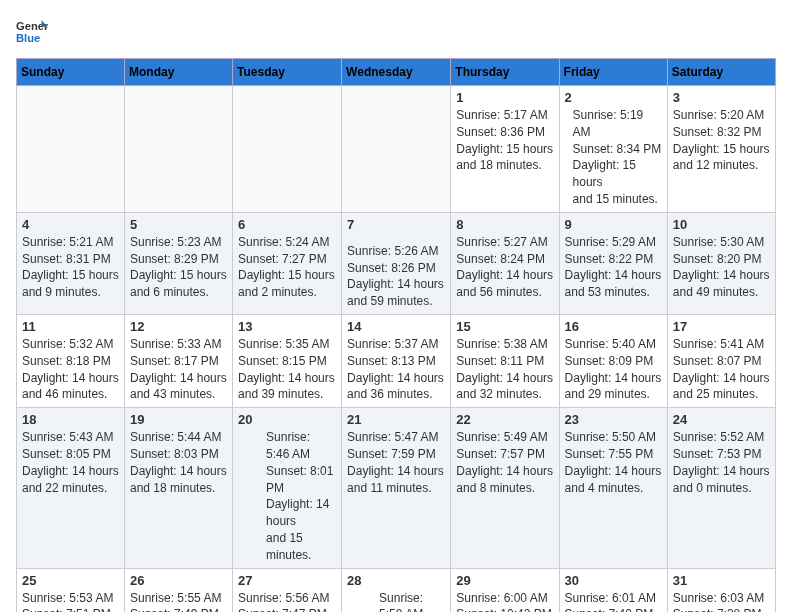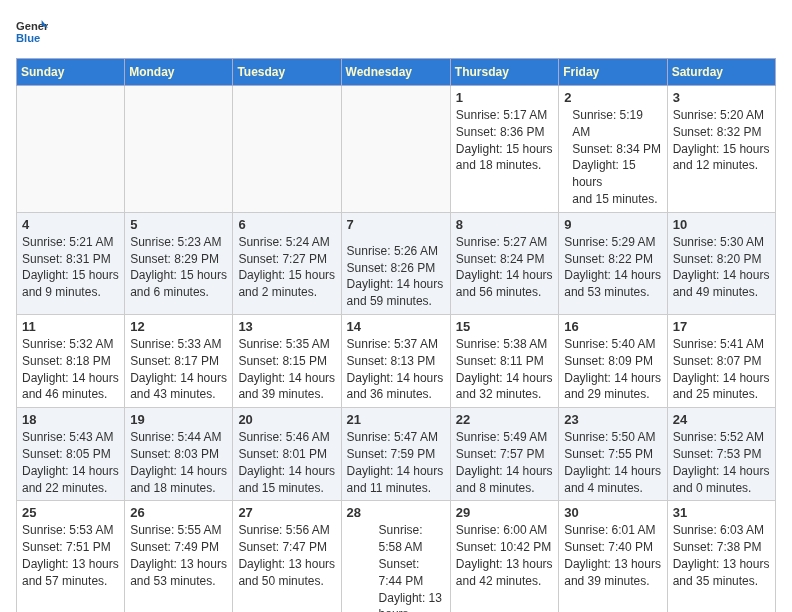--- a/index.html
+++ b/index.html
@@ -38,21 +38,21 @@
       font-size: 16px;
       color: #555;
     }
     .calendar {
       width: 100%;
       border-collapse: collapse;
       border: 1px solid #ccc;
     }
     .calendar th {
       background-color: #2e7bd6;
-      color: #fef9c3;
+      color: #000000;
       font-size: 12px;
       font-weight: bold;
       padding: 6px 4px;
       text-align: left;
       border: 1px solid #aac;
     }
     .calendar td {
       vertical-align: top;
       border: 1px solid #ccc;
       padding: 4px 5px;
@@ -245,21 +245,21 @@
         </td>
         <td>
           <div class="day-number">19</div>
           <div class="day-info" style="white-space: pre-line;">Sunrise: 5:44 AM
 Sunset: 8:03 PM
 Daylight: 14 hours
 and 18 minutes.</div>
         </td>
         <td>
           <div class="day-number">20</div>
-          <div class="day-info" style="white-space: pre-line;">Sunrise: 5:46 AM
+          <div class="day-info" style="white-space: pre-line; margin-left: 28px;">Sunrise: 5:46 AM
 Sunset: 8:01 PM
 Daylight: 14 hours
 and 15 minutes.</div>
         </td>
         <td>
           <div class="day-number">21</div>
           <div class="day-info" style="white-space: pre-line;">Sunrise: 5:47 AM
 Sunset: 7:59 PM
 Daylight: 14 hours
 and 11 minutes.</div>

